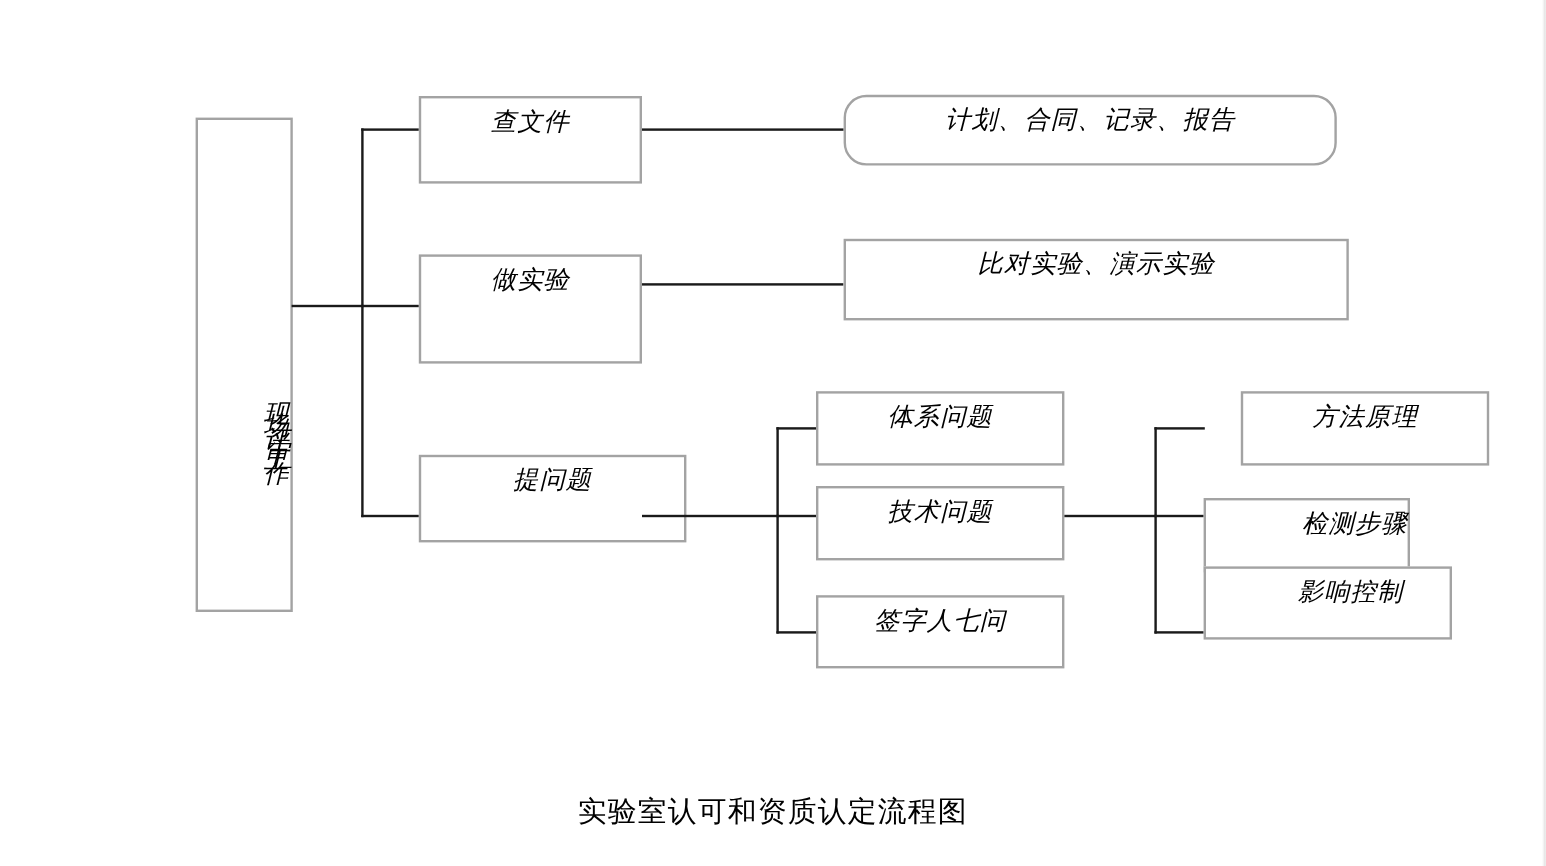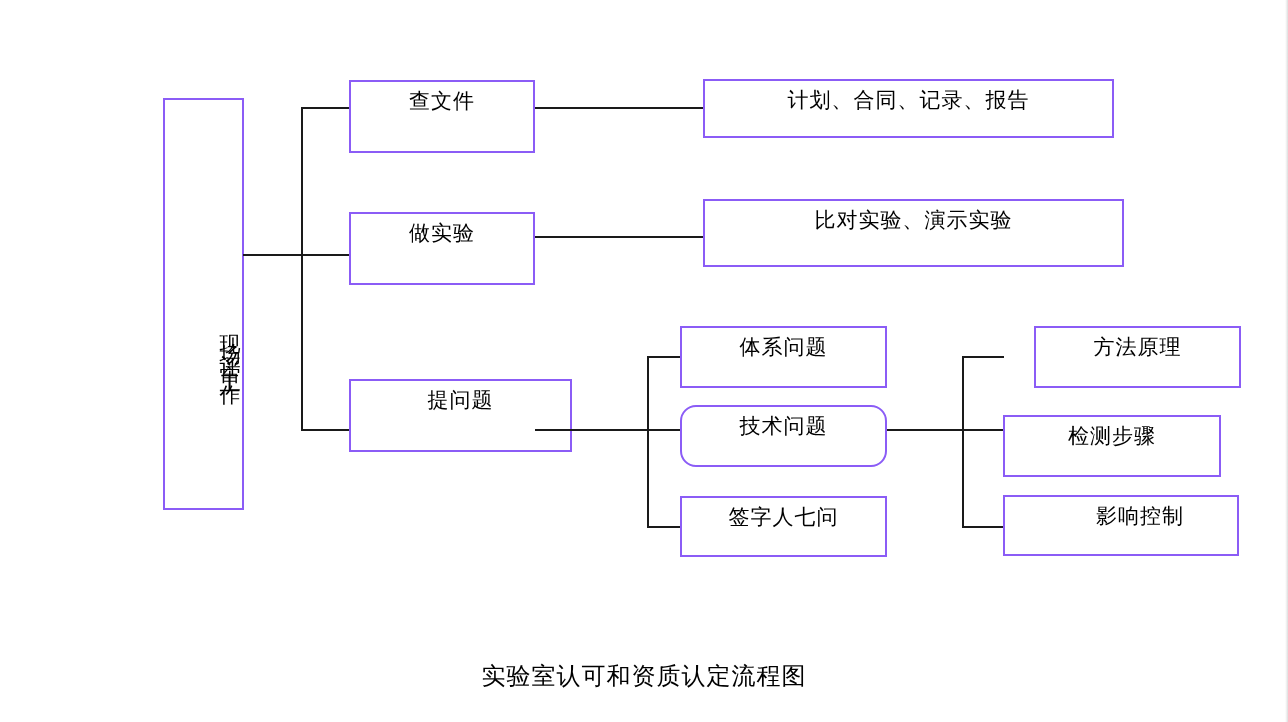--- a/index.html
+++ b/index.html
@@ -25,28 +25,29 @@
     position: absolute;
     top: 0;
     right: 0;
     width: 3px;
     height: 722px;
     background: linear-gradient(to right, #ffffff 0%, #f2f2f2 45%, #dcdcdc 100%);
   }
   .node {
     position: absolute;
     box-sizing: border-box;
-    border: 2px solid #8b5cf6;
+    border: 2px solid #a3a3a3;
     background: #ffffff;
     display: flex;
     justify-content: center;
     font-size: 21px;
     line-height: 1.15;
     letter-spacing: 1px;
     white-space: nowrap;
+    font-style: italic;
   }
   
   .node > .node-label {
     display: block;
     padding-top: 7px;
   }
   .node.root {
     writing-mode: vertical-rl;
     text-orientation: upright;
     align-items: flex-start;
@@ -93,71 +94,71 @@
   <div class="line v" style="left:301px; top:107px; height:324px;"></div>
 
   <div class="line h" style="left:301px; top:107px; width:49px;"></div>
   <div class="line h" style="left:301px; top:254px; width:49px;"></div>
   <div class="line h" style="left:301px; top:429px; width:49px;"></div>
 
   <div class="node" style="left:349px; top:80px; width:186px; height:73px;">
     <span class="node-label">查文件</span>
   </div>
 
-  <div class="node" style="left:349px; top:212px; width:186px; height:73px;justify-content:center;">
+  <div class="node" style="left:349px; top:212px; width:186px; height:91px;justify-content:center;">
     <span class="node-label">做实验</span>
   </div>
 
   <div class="node" style="left:349px; top:379px; width:223px; height:73px;">
     <span class="node-label">提问题</span>
   </div>
 
   <div class="line h" style="left:535px; top:107px; width:168px;"></div>
 
   <div class="line h" style="left:535px; top:236px; width:168px;"></div>
 
   <div class="line h" style="left:535px; top:429px; width:114px;"></div>
   <div class="line v" style="left:647px; top:356px; height:172px;"></div>
   <div class="line h" style="left:647px; top:356px; width:34px;"></div>
   <div class="line h" style="left:647px; top:429px; width:34px;"></div>
   <div class="line h" style="left:647px; top:526px; width:34px;"></div>
 
-  <div class="node" style="left:703px; top:79px; width:411px; height:59px;">
+  <div class="node" style="left:703px; top:79px; width:411px; height:59px;border-radius:19px;">
     <span class="node-label">计划、合同、记录、报告</span>
   </div>
 
   <div class="node" style="left:703px; top:199px; width:421px; height:68px;">
     <span class="node-label">比对实验、演示实验</span>
   </div>
 
   <div class="node" style="left:680px; top:326px; width:207px; height:62px;">
     <span class="node-label">体系问题</span>
   </div>
 
-  <div class="node" style="left:680px; top:405px; width:207px; height:62px;border-radius:16px;">
+  <div class="node" style="left:680px; top:405px; width:207px; height:62px;">
     <span class="node-label">技术问题</span>
   </div>
 
   <div class="node" style="left:680px; top:496px; width:207px; height:61px;text-align:right;">
     <span class="node-label">签字人七问</span>
   </div>
 
   <div class="line h" style="left:887px; top:429px; width:77px;"></div>
   <div class="line v" style="left:962px; top:356px; height:172px;"></div>
   <div class="line h" style="left:962px; top:356px; width:42px;"></div>
   <div class="line h" style="left:962px; top:429px; width:42px;"></div>
   <div class="line h" style="left:962px; top:526px; width:42px;"></div>
 
   <div class="node" style="left:1034px; top:326px; width:207px; height:62px;">
     <span class="node-label">方法原理</span>
   </div>
 
-  <div class="node" style="left:1003px; top:415px; width:218px; height:62px;">
+  <div class="node" style="left:1003px; top:415px; width:172px; height:62px;justify-content:flex-end;">
     <span class="node-label">检测步骤</span>
   </div>
 
-  <div class="node" style="left:1003px; top:495px; width:236px; height:61px;padding-left:38px;">
+  <div class="node" style="left:1003px; top:472px; width:207px; height:61px;padding-left:38px;">
     <span class="node-label">影响控制</span>
   </div>
 
   <div class="caption" style="top:660px;">实验室认可和资质认定流程图</div>
 
 </div>
 
 </body></html>

